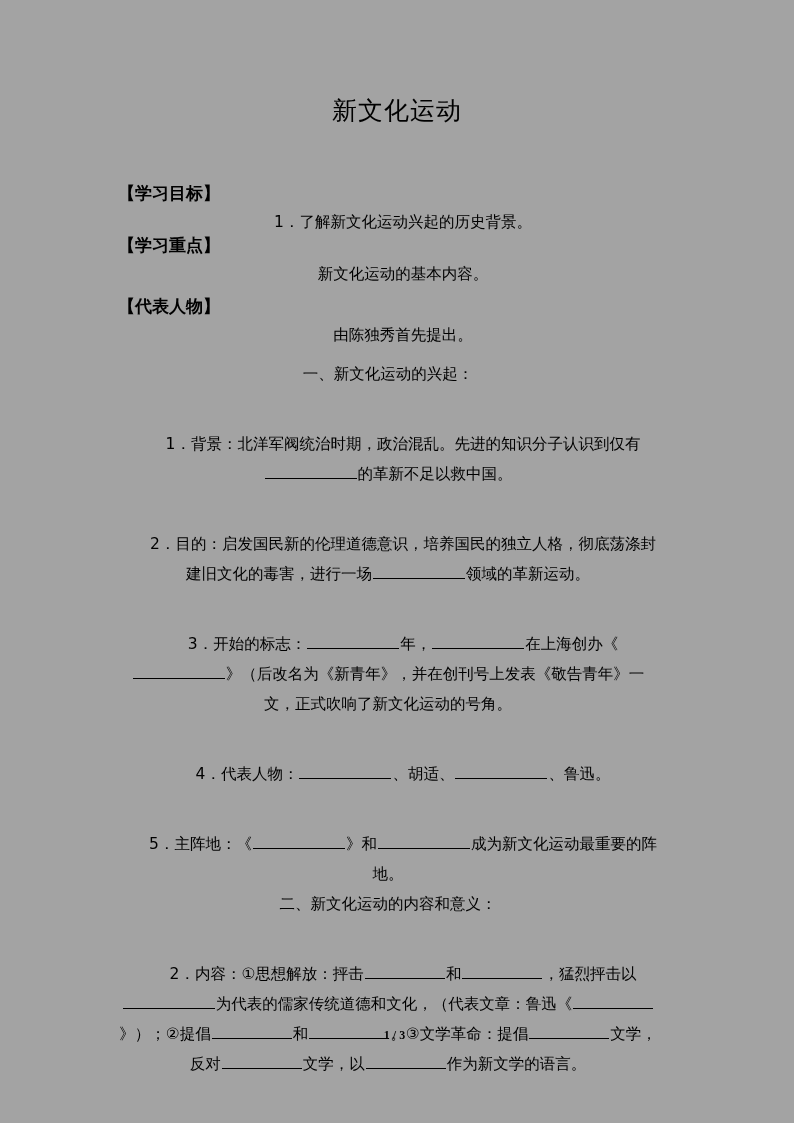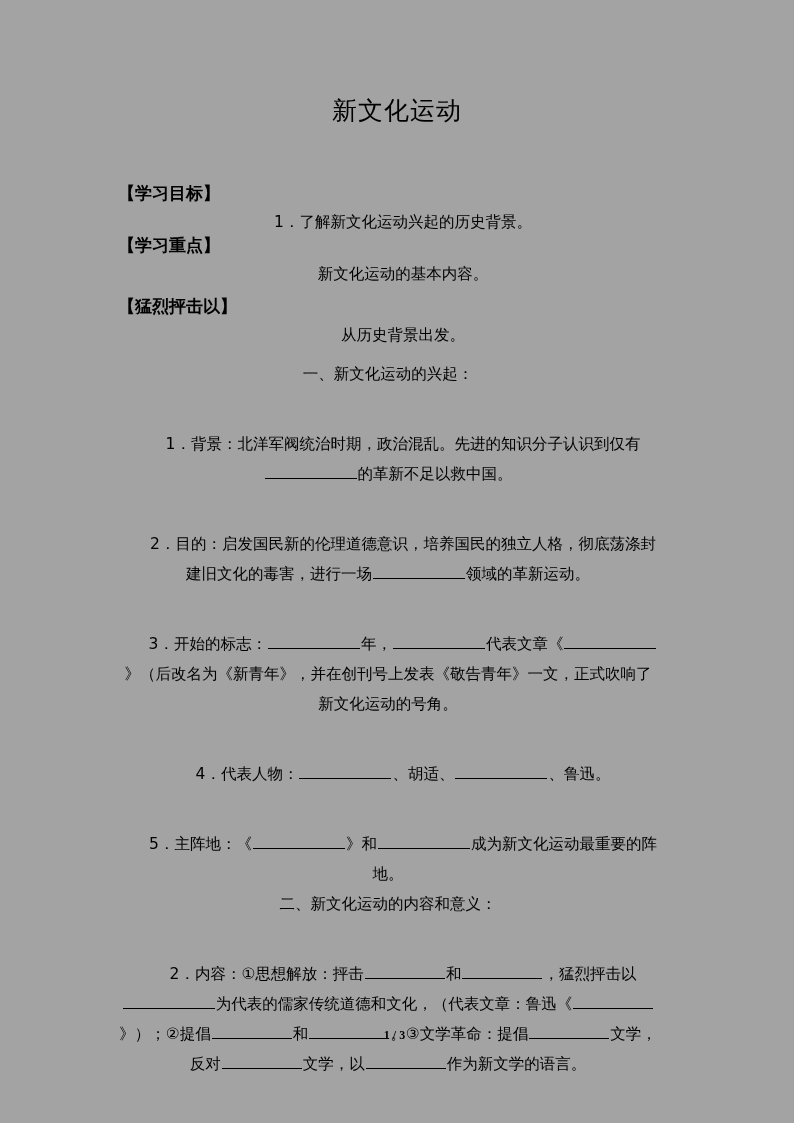--- a/index.html
+++ b/index.html
@@ -90,36 +90,36 @@
   <h1 class="doc-title">新文化运动</h1>
 
   <div class="content">
 
     <div class="sec-head">【学习目标】</div>
     <p class="para indent">1．了解新文化运动兴起的历史背景。</p>
 
     <div class="sec-head">【学习重点】</div>
     <p class="para indent gap-after">新文化运动的基本内容。</p>
 
-    <div class="sec-head">【猛烈抨击以】</div>
-    <p class="para indent gap-after">从历史背景出发。</p>
+    <div class="sec-head">【代表人物】</div>
+    <p class="para indent gap-after">由陈独秀首先提出。</p>
 
 
     <p class="para gap-before">一、新文化运动的兴起：</p>
 
     <p class="para hang">
       <span>1．背景：北洋军阀统治时期，政治混乱。先进的知识分子认识到仅有</span><span class="blank b-lg"></span><span>的革新不足以救中国。</span>
     </p>
 
     <p class="para hang">
       <span>2．目的：启发国民新的伦理道德意识，培养国民的独立人格，彻底荡涤封建旧文化的毒害，进行一场</span><span class="blank b-lg"></span><span>领域的革新运动。</span>
     </p>
 
     <p class="para hang">
-      <span>3．开始的标志：</span><span class="blank b-lg"></span><span>年，</span><span class="blank b-lg"></span><span>代表文章《</span><span class="blank b-lg"></span><span>》（后改名为《新青年》，并在创刊号上发表《敬告青年》一文，正式吹响了新文化运动的号角。</span>
+      <span>3．开始的标志：</span><span class="blank b-lg"></span><span>年，</span><span class="blank b-lg"></span><span>在上海创办《</span><span class="blank b-lg"></span><span>》（后改名为《新青年》，并在创刊号上发表《敬告青年》一文，正式吹响了新文化运动的号角。</span>
     </p>
 
     <p class="para hang">
       <span>4．代表人物：</span><span class="blank b-lg"></span><span>、胡适、</span><span class="blank b-lg"></span><span>、鲁迅。</span>
     </p>
 
     <p class="para hang">
       <span>5．主阵地：《</span><span class="blank b-lg"></span><span>》和</span><span class="blank b-lg"></span><span>成为新文化运动最重要的阵地。</span>
     </p>
 

